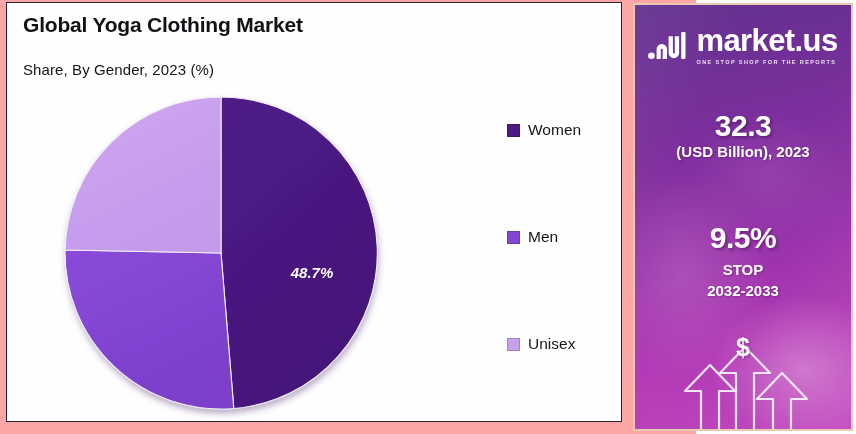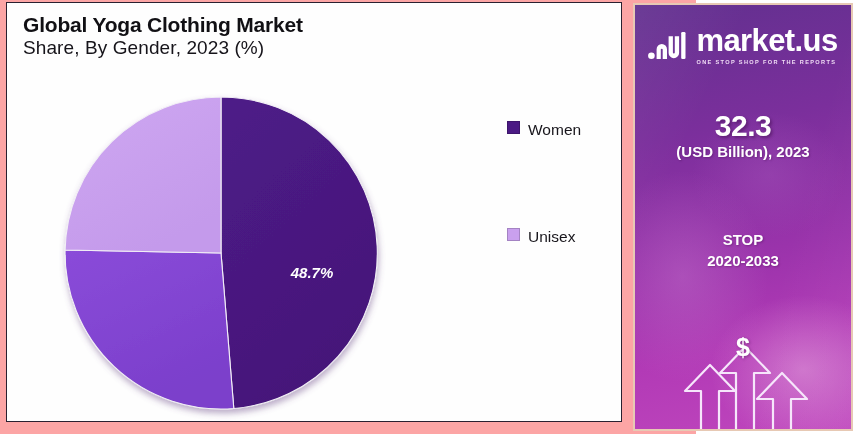--- a/index.html
+++ b/index.html
@@ -44,22 +44,22 @@
   }
   #chart-title {
     font-size: 21px;
     font-weight: bold;
     color: #111014;
     letter-spacing: -0.2px;
     line-height: 1.15;
     white-space: nowrap;
   }
   #chart-subtitle {
-    margin-top: 0;
-    font-size: 19px;
+    margin-top: 24px;
+    font-size: 15px;
     color: #16141a;
     letter-spacing: 0.1px;
     white-space: nowrap;
   }
 
   
   #pie-wrap {
     position: absolute;
     left: 52px;
     top: 82px;
@@ -79,20 +79,21 @@
 
   
   #legend {
     position: absolute;
     left: 500px;
     top: 118px;
     width: 110px;
   }
   .legend-item {
     display: flex;
+    align-items: center;
     height: 18px;
     margin-bottom: 89px;
   }
   .legend-item:last-child { margin-bottom: 17px; }
   .legend-swatch {
     width: 13px;
     height: 13px;
     flex: 0 0 13px;
     margin-right: 8px;
     border: 1px solid rgba(0,0,0,0.18);
@@ -245,20 +246,24 @@
       </svg>
     </div>
 
     <div id="legend">
 
       <div class="legend-item">
         <span class="legend-swatch" style="background:#4B1A84"></span>
         <span class="legend-label">Women</span>
       </div>
 
+      <div class="legend-item">
+        <span class="legend-swatch" style="background:#8447D4"></span>
+        <span class="legend-label">Men</span>
+      </div>
 
       <div class="legend-item">
         <span class="legend-swatch" style="background:#C9A0EE"></span>
         <span class="legend-label">Unisex</span>
       </div>
 
     </div>
   </div>
 
   <div id="brand-panel">
@@ -278,22 +283,23 @@
         <div id="logo-tagline">ONE STOP SHOP FOR THE REPORTS</div>
       </div>
     </div>
 
     <div class="stat-block" id="stat-size">
       <div class="stat-value">32.3</div>
       <div class="stat-line second">(USD Billion), 2023</div>
     </div>
 
     <div class="stat-block" id="stat-cagr">
+      <div class="stat-value">9.5%</div>
       <div class="stat-line">STOP</div>
-      <div class="stat-line second">2020-2033</div>
+      <div class="stat-line second">2032-2033</div>
     </div>
 
     <div id="arrows-graphic">
       <div id="dollar-sign">$</div>
       <svg width="216" height="112" viewBox="0 0 216 112">
         <g fill="none" stroke="#f6e6fb" stroke-width="2.2" stroke-linejoin="round">
 
           <path d="M66 112 V74 H50 L75 48 L100 74 H84 V112"></path>
 
           <path d="M101 112 V56 H85 L110 30 L135 56 H119 V112"></path>

